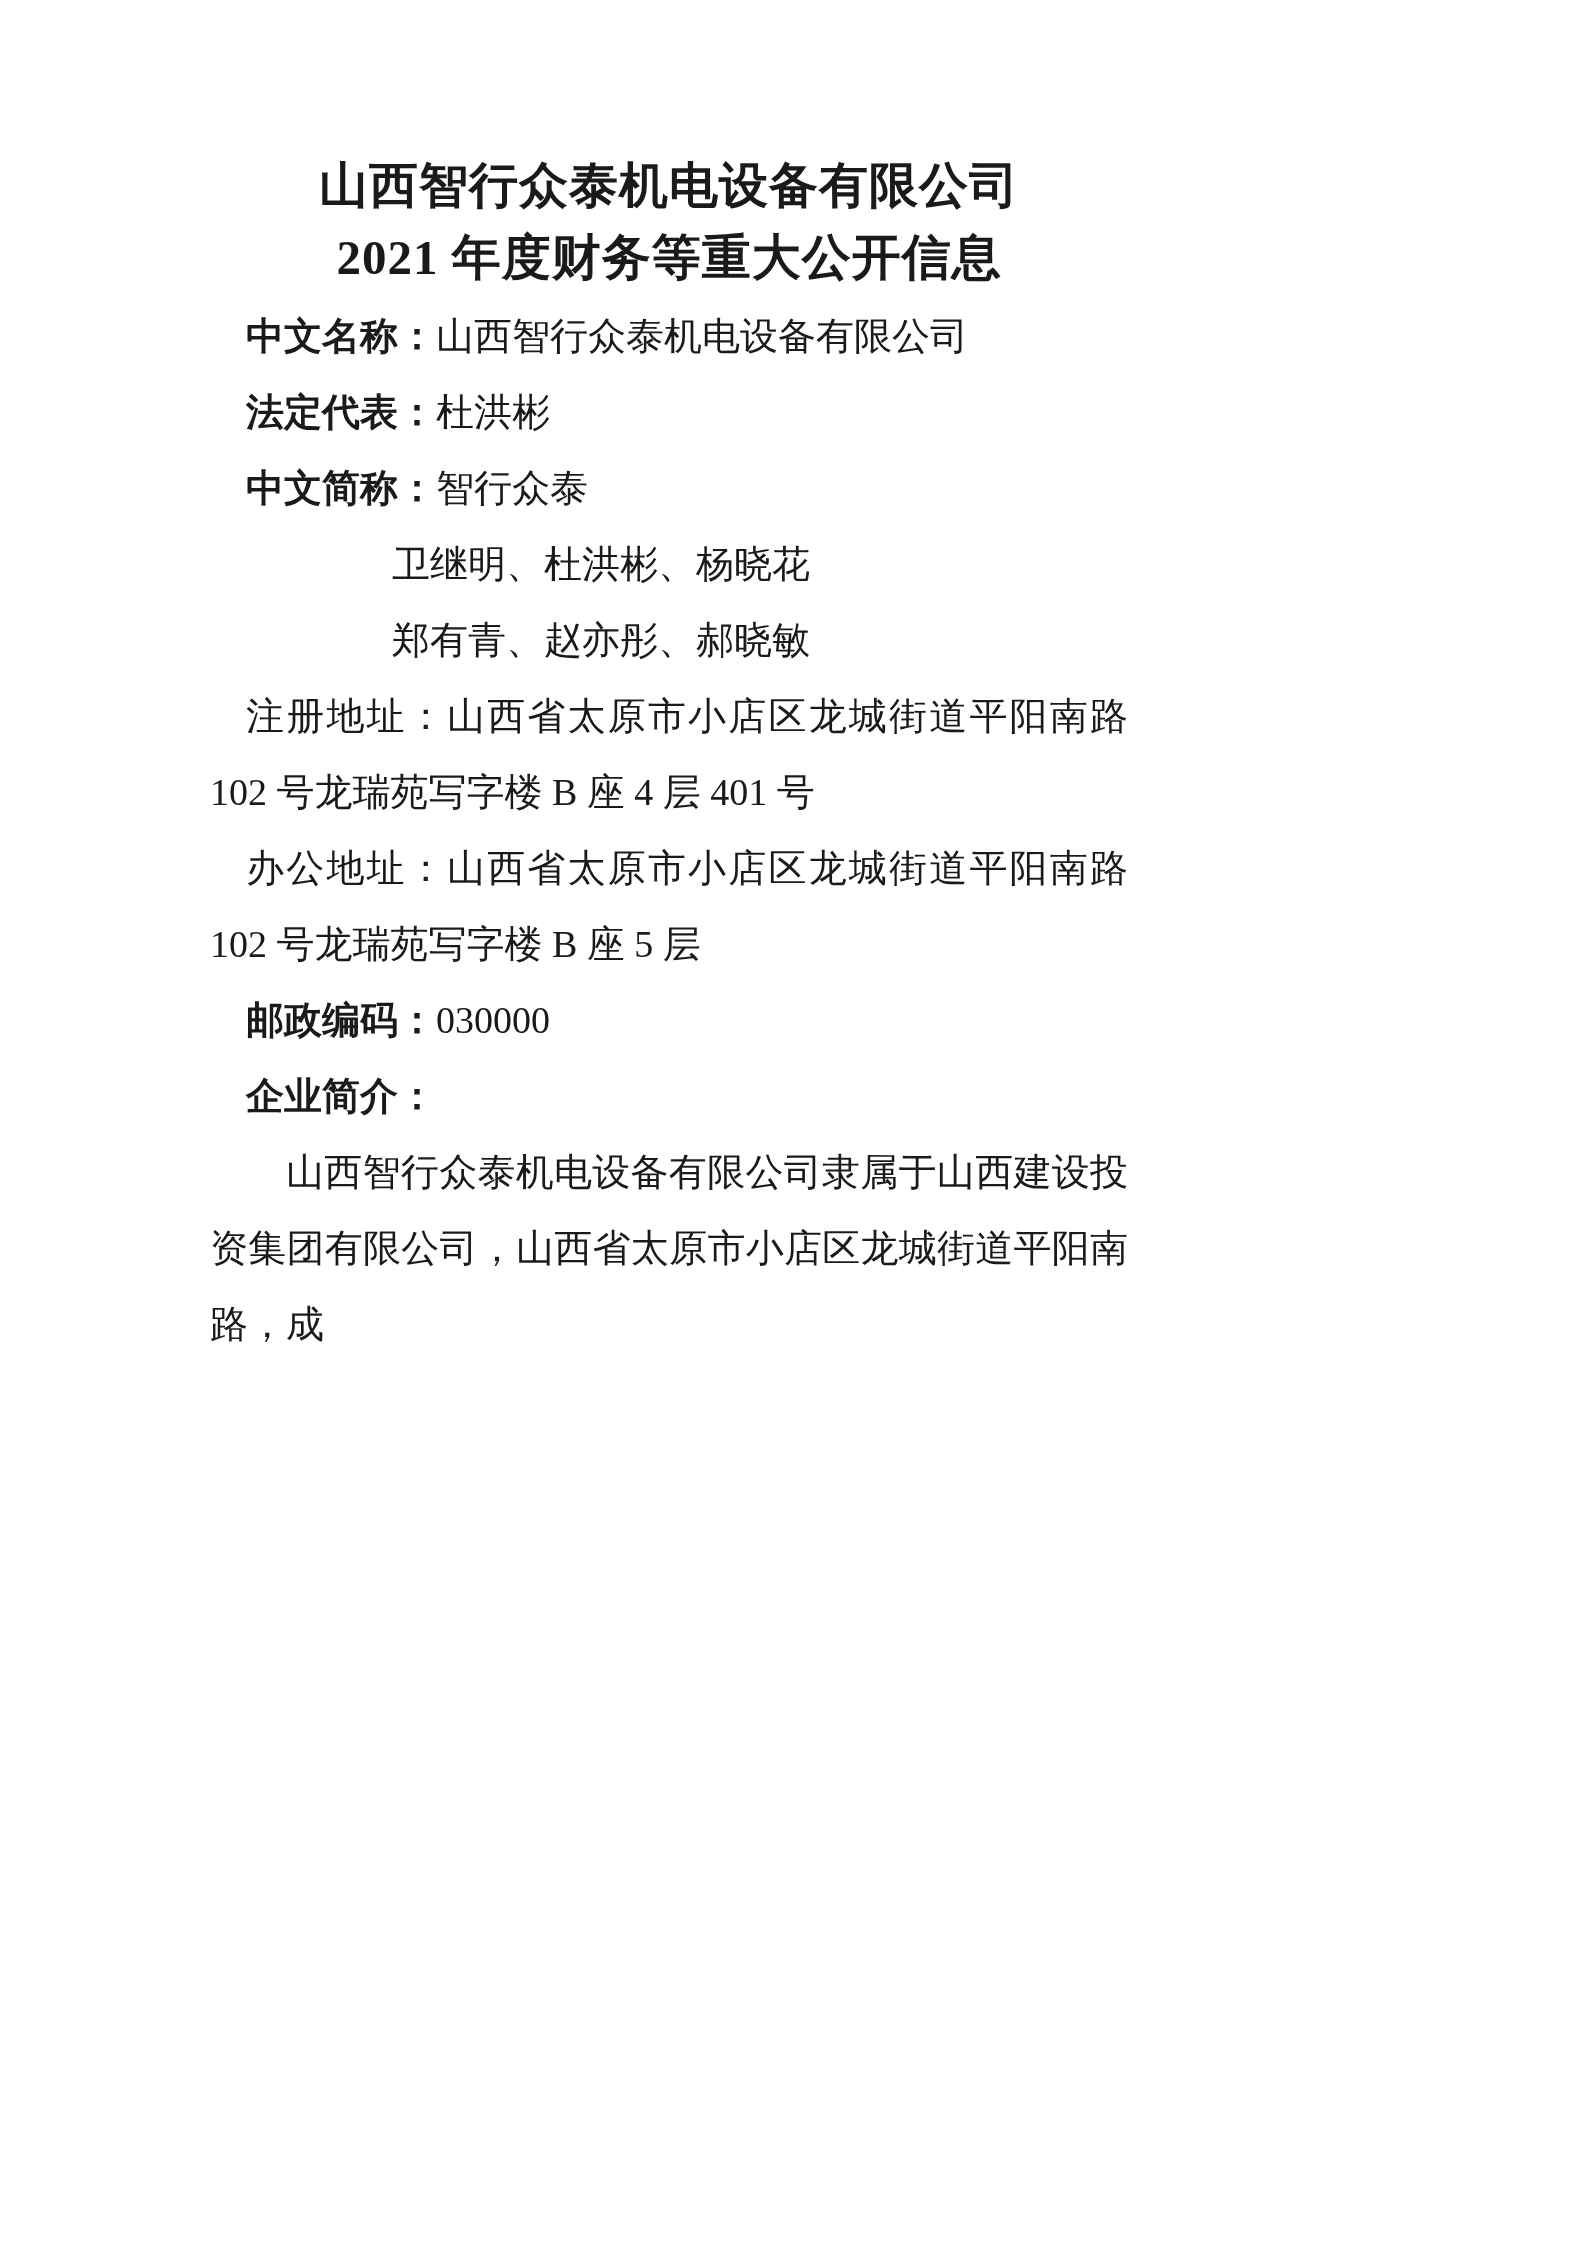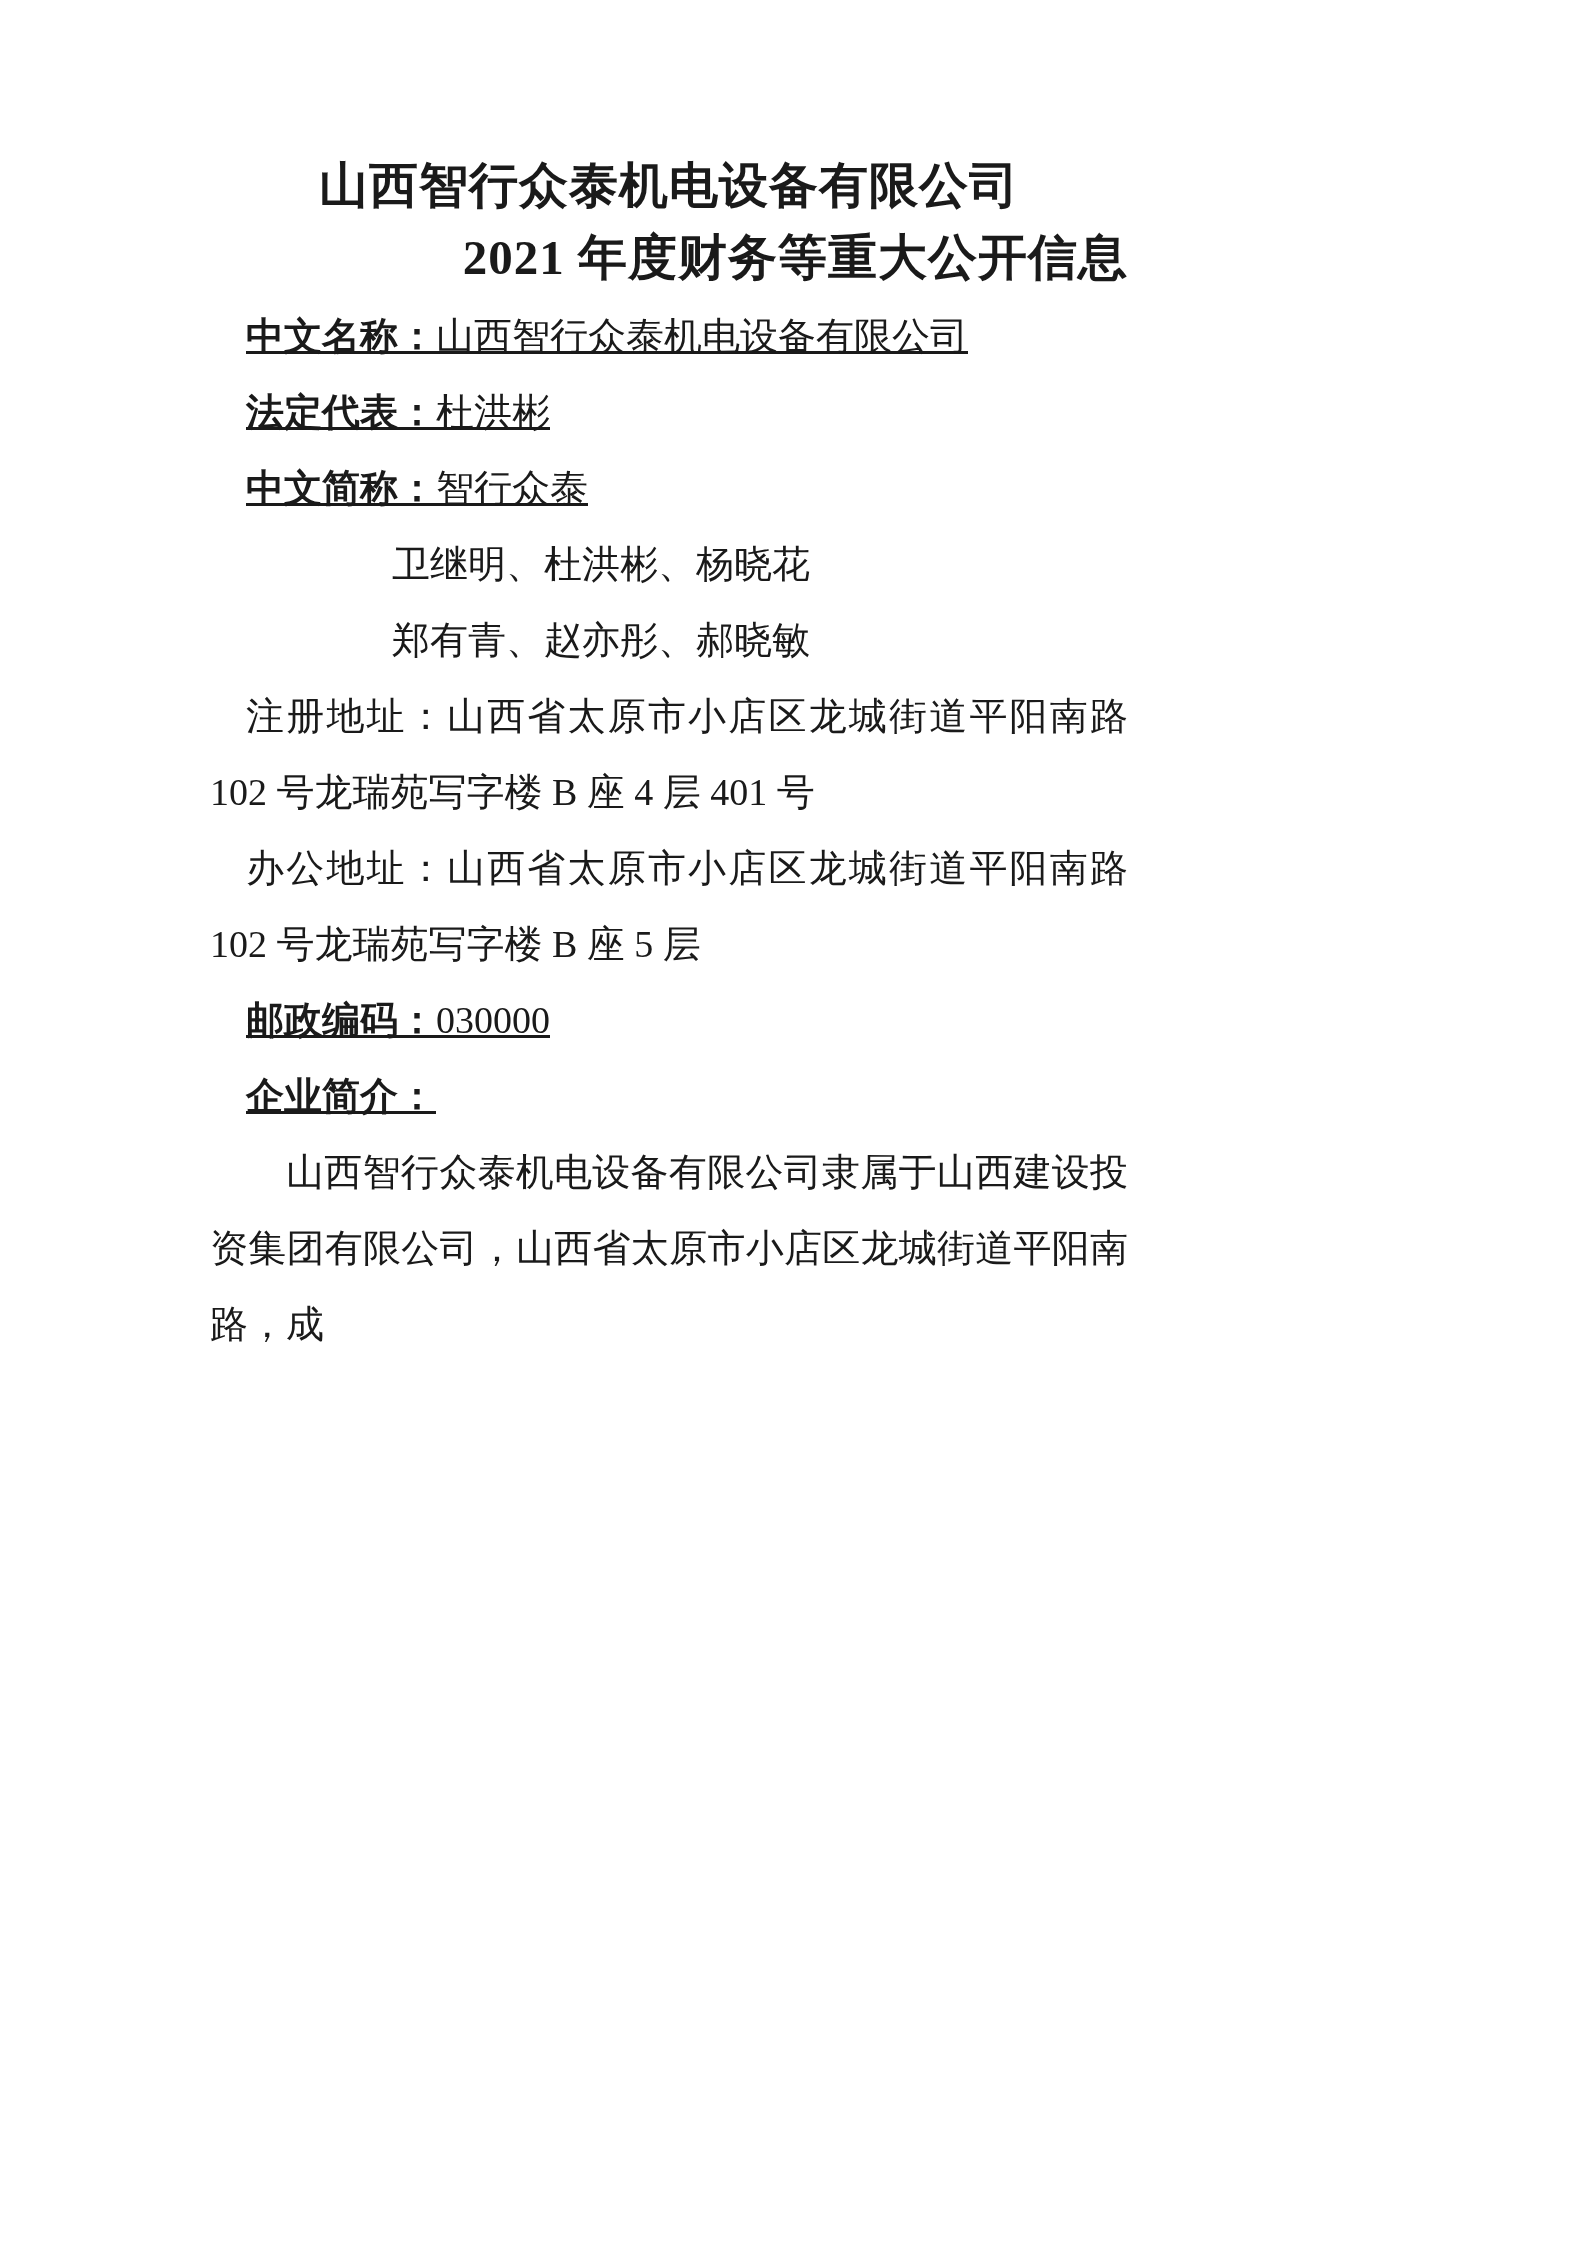--- a/index.html
+++ b/index.html
@@ -26,36 +26,34 @@
     text-align: center;
     font-weight: bold;
     font-size: 49px;
     line-height: 72px;
     letter-spacing: 1px;
     margin: 0 0 4px 0;
     font-family: "Liberation Serif", "DejaVu Serif", serif;
   }
   .doc-title .line2 {
     display: block;
-    text-align: right;
   }
   .section-heading {
     font-weight: bold;
     font-size: 38px;
     line-height: 76px;
     margin: 14px 0 0 0;
     text-indent: 36px;
   }
   .field-row {
     font-size: 38px;
     line-height: 76px;
     text-indent: 36px;
     margin: 0;
     white-space: nowrap;
-    text-decoration: underline;
   }
   .field-label {
     font-weight: bold;
   }
   .field-value {
     font-weight: normal;
   }
   .continuation {
     font-size: 38px;
     line-height: 76px;

